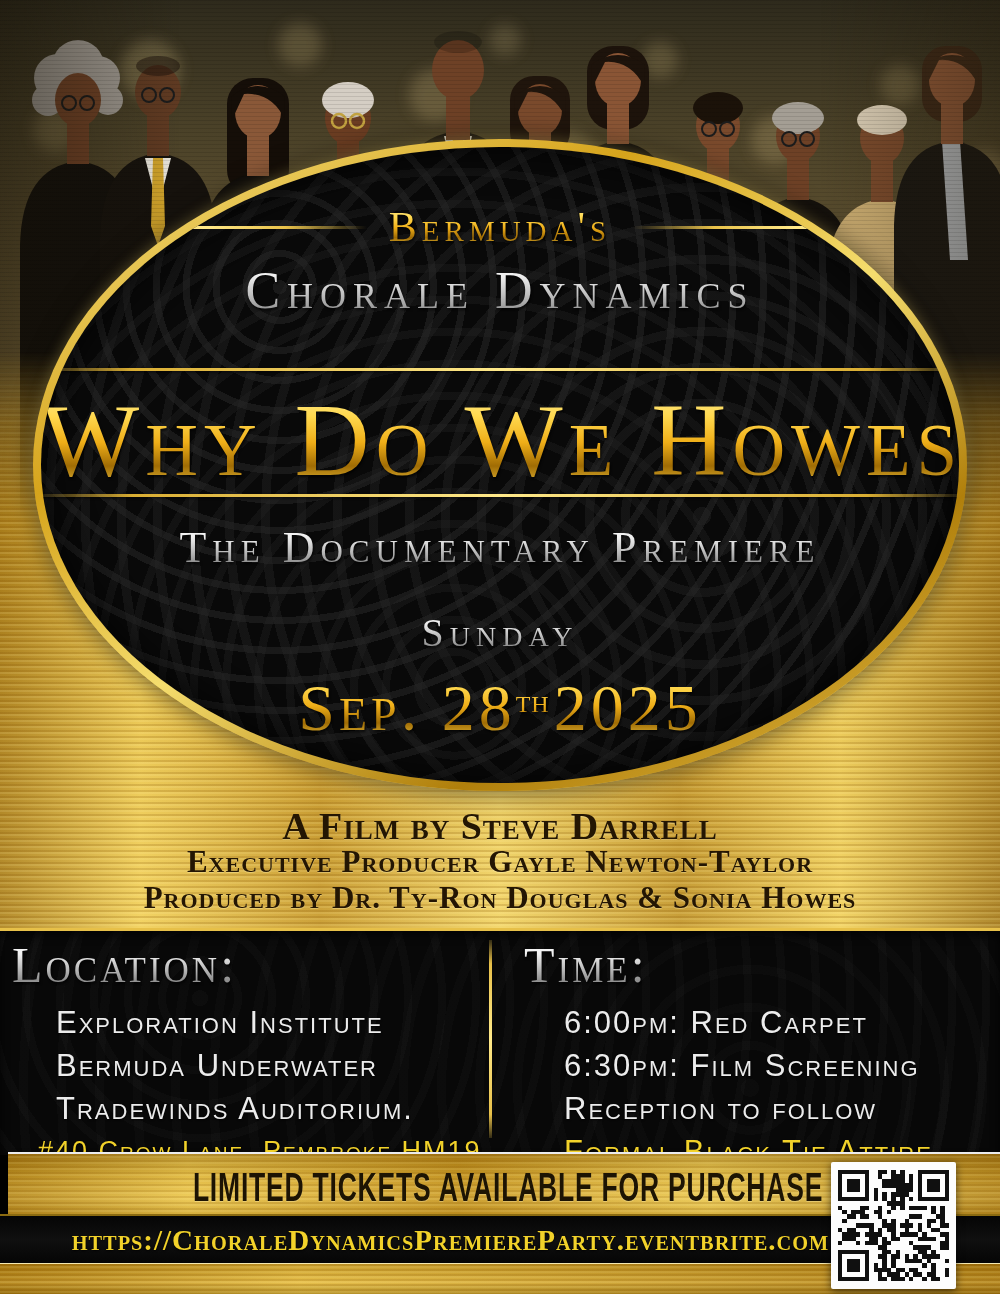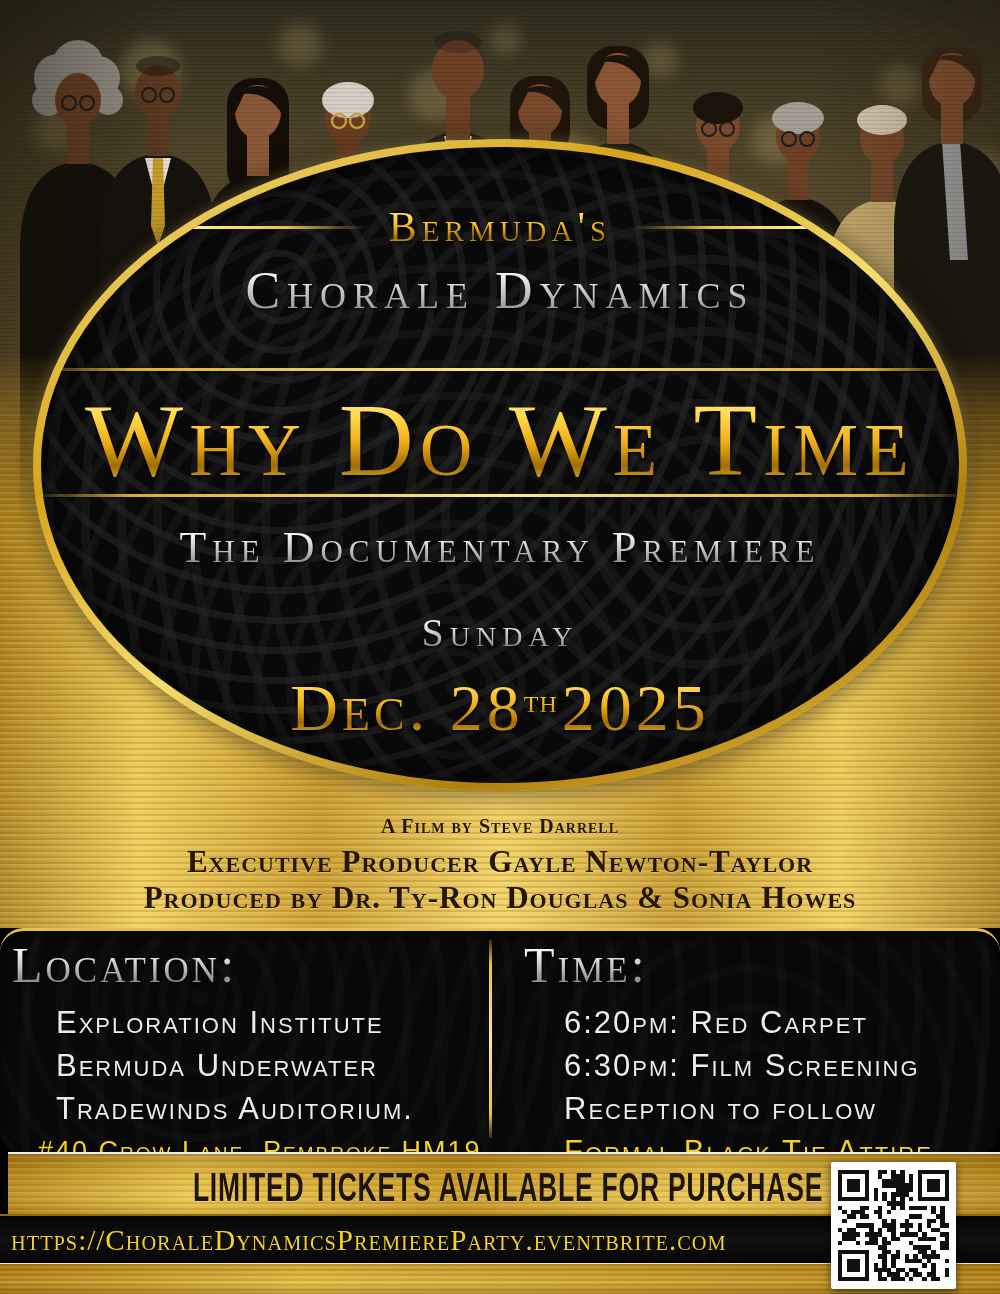--- a/index.html
+++ b/index.html
@@ -56,30 +56,30 @@
   .l-title{top:234px;font-size:104px;line-height:118px;letter-spacing:6px;white-space:nowrap;}
   .l-sub{top:374px;font-size:44px;line-height:54px;letter-spacing:6px;}
   .l-day{top:462px;font-size:40px;line-height:48px;letter-spacing:6px;}
   .l-date{top:514px;font-size:66px;line-height:78px;letter-spacing:4px;}
   .l-date sup{font-size:0.52em;vertical-align:18px;letter-spacing:1px;}
   .l-date .date-year{margin-left:4px;}
 
   
   .credits{position:absolute;left:0;top:808px;width:1000px;z-index:4;text-align:center;
     color:#241603;font-weight:600;text-shadow:0 1px 0 rgba(255,243,190,0.35);}
-  .credits .c1{font-size:20px;line-height:36px;letter-spacing:1px;}
+  .credits .c1{font-size:38px;line-height:36px;letter-spacing:1px;}
   .credits .c2,.credits .c3{font-size:31px;line-height:36px;letter-spacing:1px;}
 
   
   .info-section{position:absolute;left:0;top:928px;width:1000px;height:224px;z-index:4;
     background:
       repeating-radial-gradient(circle at 20% 30%,rgba(255,255,255,0.02) 0 8px,rgba(0,0,0,0) 8px 34px),
       repeating-radial-gradient(circle at 75% 70%,rgba(255,255,255,0.016) 0 9px,rgba(0,0,0,0) 9px 38px),
       #080808;
-    border-top:3px solid #e7c049;box-shadow:inset 0 4px 10px rgba(0,0,0,0.8);border-radius:24px;}
+    border-top:3px solid #e7c049;box-shadow:inset 0 4px 10px rgba(0,0,0,0.8);}
   .col-heading{font-size:50px;line-height:56px;letter-spacing:3px;}
   .location-col{position:absolute;left:12px;top:6px;}
   .time-col{position:absolute;left:524px;top:6px;}
   .info-lines{margin:8px 0 0 44px;font-family:"Liberation Sans","DejaVu Sans",sans-serif;
     color:#ececec;font-size:31px;line-height:43px;letter-spacing:2px;text-shadow:0 1px 2px rgba(0,0,0,0.8);}
   .time-col .info-lines{margin-left:40px;}
   .accent-line{color:#f2d22a;}
   .location-col .accent-line{font-size:27px;margin-left:-18px;}
   .col-divider{position:absolute;left:489px;top:940px;width:3px;height:198px;z-index:5;
     background:linear-gradient(180deg,rgba(231,192,73,0.2) 0%,#e7c049 12%,#ffe98a 50%,#e7c049 88%,rgba(231,192,73,0.2) 100%);}
@@ -91,22 +91,22 @@
       repeating-linear-gradient(180deg,rgba(130,82,8,0.16) 0 2px,rgba(255,240,170,0.12) 2px 4px,rgba(0,0,0,0) 4px 6px),
       linear-gradient(90deg,rgba(125,80,5,0.4) 0%,rgba(255,235,140,0.25) 18%,rgba(150,95,10,0.3) 45%,rgba(255,240,150,0.28) 70%,rgba(120,75,5,0.4) 100%),
       linear-gradient(180deg,#a67c12 0%,#d8ac30 35%,#e9c24a 70%,#c79a22 100%);
     text-align:center;}
   .banner-band .banner-text{display:inline-block;margin-top:14px;
     font-family:"Liberation Sans","DejaVu Sans",sans-serif;font-weight:700;font-size:34px;line-height:38px;
     color:#1d1403;letter-spacing:1px;transform:scaleX(0.78) scaleY(1.18);transform-origin:50% 50%;white-space:nowrap;
     text-shadow:0 1px 0 rgba(255,244,200,0.3);}
   .url-band{position:absolute;left:0;top:1214px;width:1000px;height:49px;z-index:4;
     background:linear-gradient(180deg,#050505 0%,#101010 50%,#050505 100%);
-    border-top:2px solid #8a6a10;display:flex;align-items:center;justify-content:flex-start;
-    padding-right:99px;box-sizing:border-box;}
+    border-top:2px solid #8a6a10;display:flex;align-items:center;justify-content:center;
+    padding-right:99px;box-sizing:border-box;font-weight:bold;}
   .url-band .url-text{font-variant:small-caps;font-size:30px;color:#f2d22a;letter-spacing:1px;white-space:nowrap;
     display:inline-block;transform:scaleX(0.97);text-shadow:0 1px 2px rgba(0,0,0,0.9);text-decoration:none;}
   .bottom-strip{position:absolute;left:0;top:1263px;width:1000px;height:31px;z-index:4;
     border-top:1px solid #f5e9b0;
     background:
       repeating-linear-gradient(180deg,rgba(130,82,8,0.18) 0 2px,rgba(255,240,170,0.12) 2px 4px,rgba(0,0,0,0) 4px 5px),
       linear-gradient(90deg,rgba(125,80,5,0.4) 0%,rgba(255,235,140,0.25) 30%,rgba(120,75,5,0.4) 100%),
       linear-gradient(180deg,#b8860b 0%,#e0b338 60%,#9a7208 100%);}
 
   
@@ -259,25 +259,25 @@
 
   <div class="oval-outer">
     <div class="oval-inner">
       <div class="l-org">
         <span class="rule"></span>
         <span class="org-text sc gold-text">Bermuda's</span>
         <span class="rule"></span>
       </div>
       <div class="l-name sc silver-text">Chorale Dynamics</div>
       <div class="chord chord1"></div>
-      <div class="l-title sc gold-text">Why Do We Time</div>
+      <div class="l-title sc gold-text">Why Do We Howes</div>
       <div class="chord chord2"></div>
       <div class="l-sub sc silver-text">The Documentary Premiere</div>
       <div class="l-day sc silver-text">Sunday</div>
-      <div class="l-date sc gold-text"><span>Dec. 28</span><sup>th</sup><span class="date-year">2025</span></div>
+      <div class="l-date sc gold-text"><span>Sep. 28</span><sup>th</sup><span class="date-year">2025</span></div>
     </div>
   </div>
 
   <div class="credits sc">
     <div class="c1">A Film by Steve Darrell</div>
     <div class="c2">Executive Producer Gayle Newton-Taylor</div>
     <div class="c3">Produced by Dr. Ty-Ron Douglas &amp; Sonia Howes</div>
   </div>
 
   <div class="info-section">
@@ -286,21 +286,21 @@
       <div class="info-lines sc">
         <div>Exploration Institute</div>
         <div>Bermuda Underwater</div>
         <div>Tradewinds Auditorium.</div>
         <div class="accent-line">#40 Crow Lane, Pembroke HM19</div>
       </div>
     </div>
     <div class="time-col">
       <div class="col-heading sc silver-text">Time:</div>
       <div class="info-lines sc">
-        <div>6:20pm: Red Carpet</div>
+        <div>6:00pm: Red Carpet</div>
         <div>6:30pm: Film Screening</div>
         <div>Reception to follow</div>
         <div class="accent-line">Formal Black Tie Attire</div>
       </div>
     </div>
   </div>
   <div class="col-divider"></div>
 
   <div class="banner-band">
     <span class="banner-text">LIMITED TICKETS AVAILABLE FOR PURCHASE</span>

